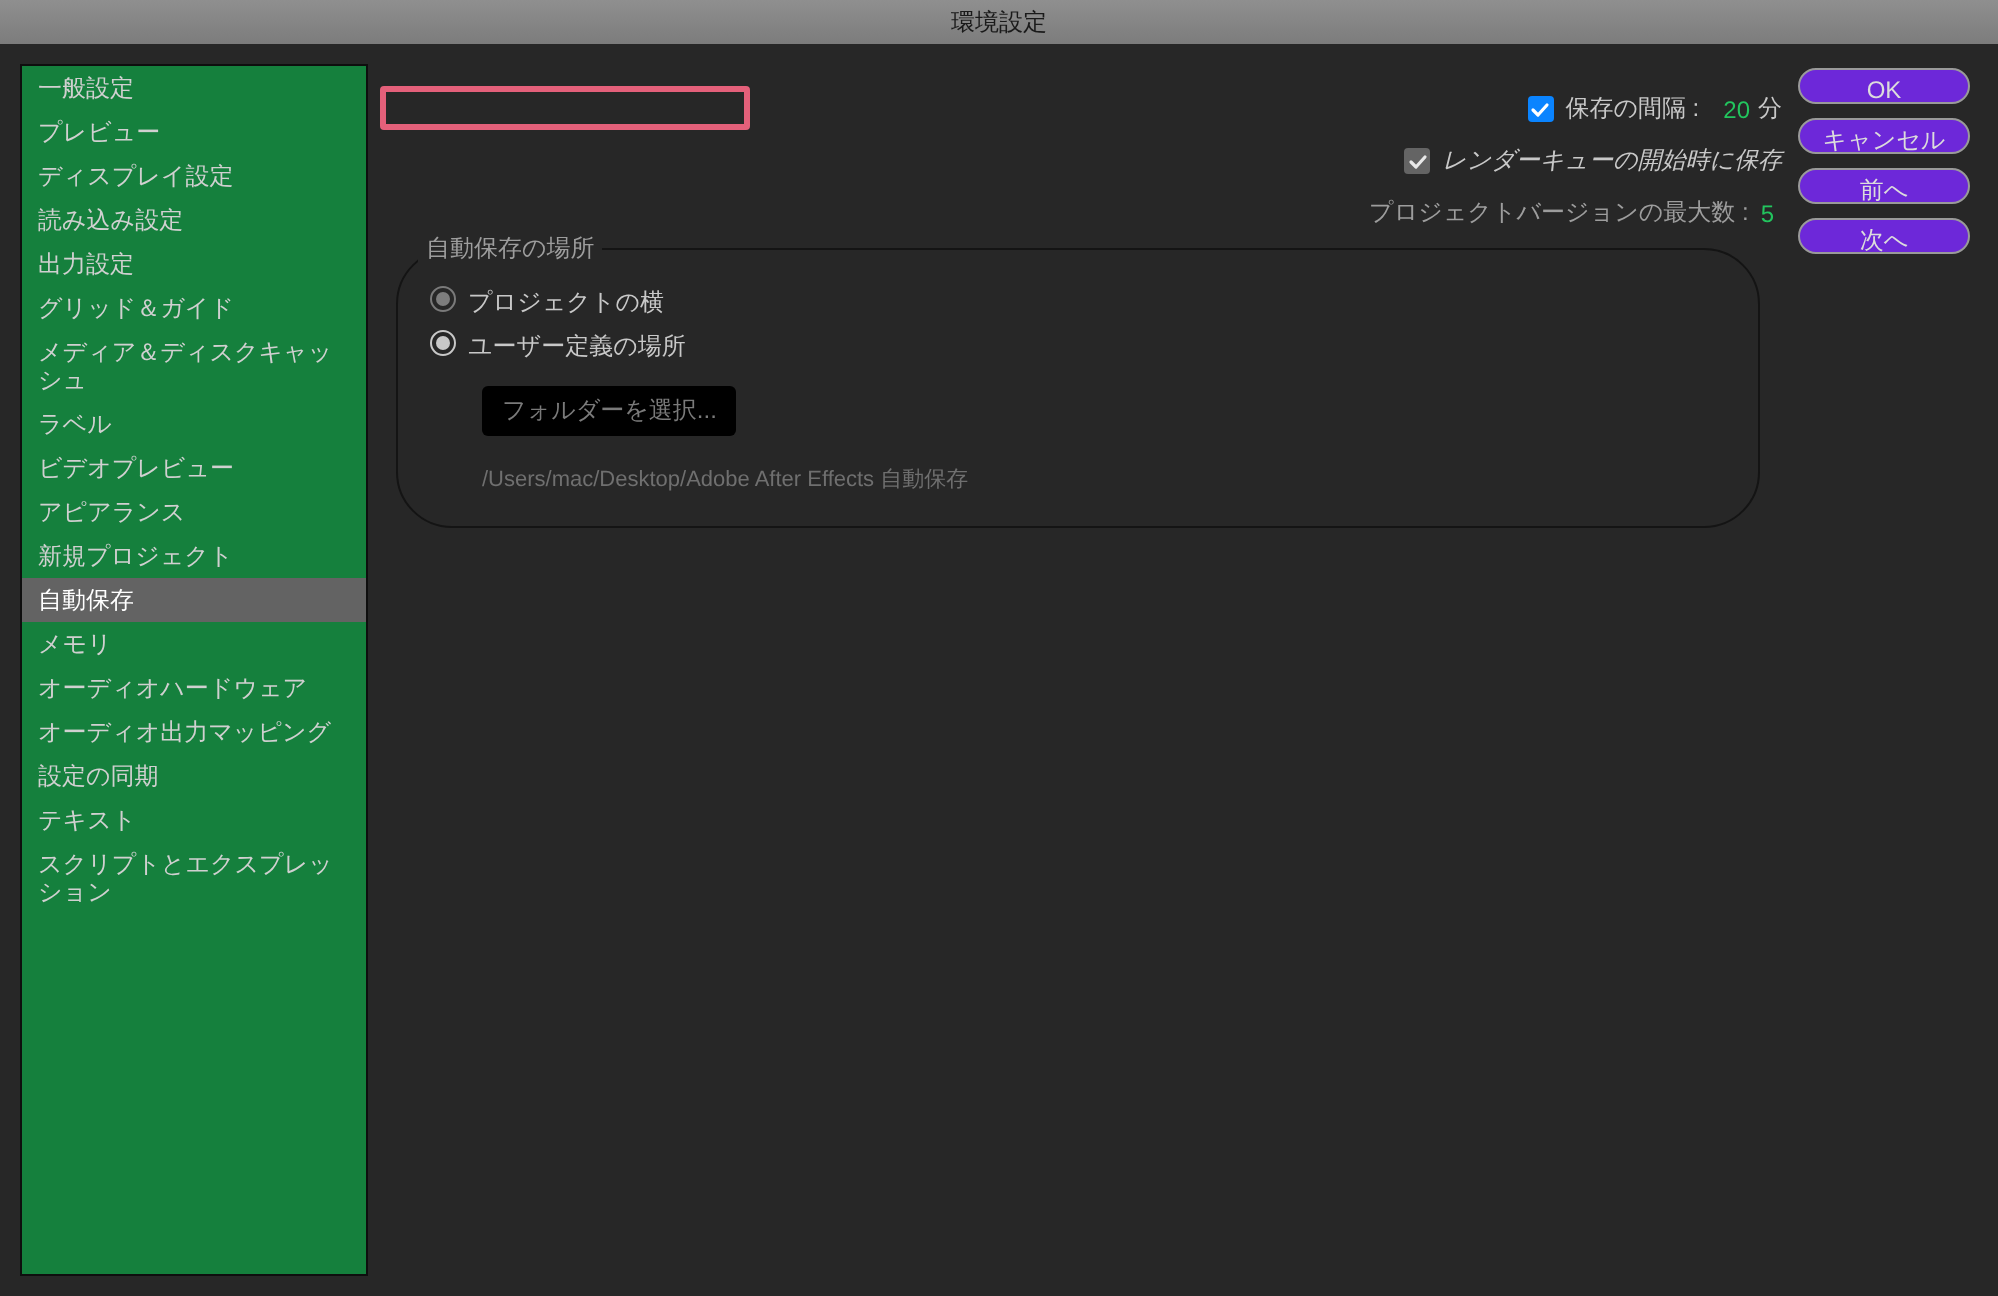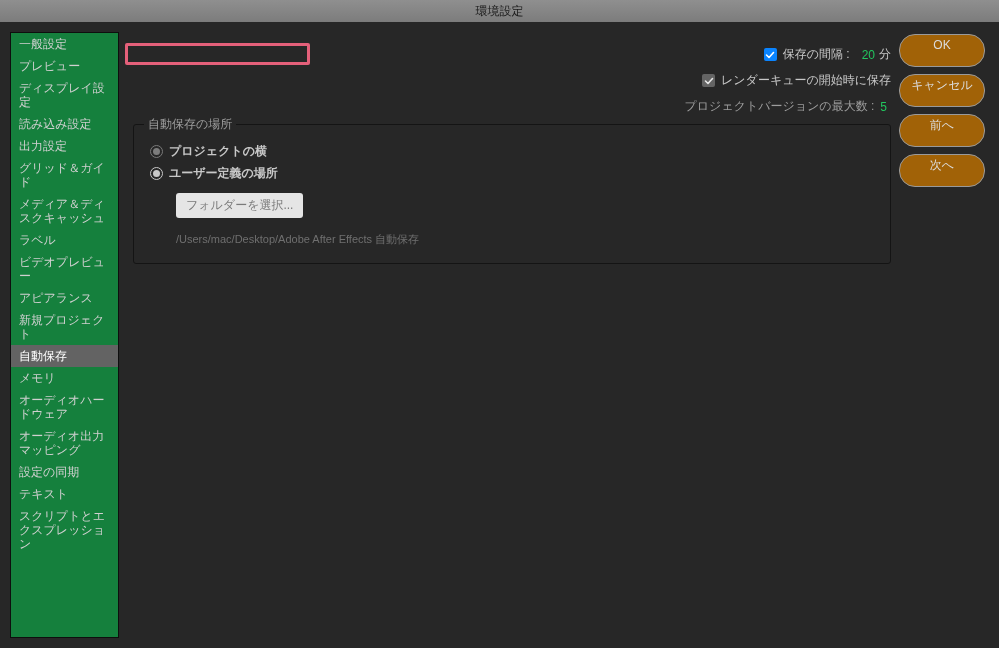--- a/index.html
+++ b/index.html
@@ -56,26 +56,26 @@
     }
     .buttons {
       width: 100px;
       padding-right: 14px;
       padding-top: 2px;
       display: flex;
       flex-direction: column;
       gap: 7px;
     }
     .btn {
-      background: #a16207;
+      background: #6d28d9;
       border: 1px solid #9a9a9a;
       border-radius: 16px;
       color: #dcdcdc;
       font-size: 12px;
-      height: 33px;
+      height: 18px;
       line-height: 20px;
       text-align: center;
       cursor: default;
       width: 86px;
     }
     .highlight-box {
       border: 3px solid #e4607a;
       border-radius: 2px;
       position: absolute;
       top: 11px;
@@ -174,40 +174,39 @@
     }
     .radio.selected::after {
       content: "";
       width: 7px;
       height: 7px;
       background: #c8c8c8;
       border-radius: 50%;
     }
     .folder-btn {
       display: inline-block;
-      background: #e5e5e5;
+      background: #000000;
       color: #7a7a7a;
       font-size: 12px;
       padding: 4px 10px;
       border-radius: 3px;
       margin-left: 26px;
       margin-top: 6px;
       cursor: default;
     }
     .path-text {
       color: #6f6f6f;
       font-size: 11px;
       margin-left: 26px;
       margin-top: 14px;
     }
     .radio-row {
       display: flex;
-      align-items: center;
+      align-items: flex-start;
       margin-bottom: 5px;
-      font-weight: bold;
     }
     .radio-label {
       color: #c8c8c8;
       font-size: 12px;
     }
     .row1 {
       padding-left: 6px;
       padding-top: 4px;
     }
   </style>
@@ -245,35 +244,35 @@
       <span class="checkbox">
         <svg viewBox="0 0 10 10">
             <path d="M1.5 5 L4 7.5 L8.5 2.5" stroke="#fff" stroke-width="1.6" fill="none" stroke-linecap="round" stroke-linejoin="round"></path>
           </svg>
       </span>
       <span class="label-text">保存の間隔 :</span>
       <span class="value-link">20</span>
       <span class="unit">分</span>
     </div>
 
-    <div class="row" style="padding-left:6px;">
+    <div class="row" style="padding-left:6px;font-style:italic;">
       <span class="checkbox-gray">
         <svg viewBox="0 0 10 10">
             <path d="M1.5 5 L4 7.5 L8.5 2.5" stroke="#e8e8e8" stroke-width="1.6" fill="none" stroke-linecap="round" stroke-linejoin="round"></path>
           </svg>
       </span>
       <span class="label-text">レンダーキューの開始時に保存</span>
     </div>
 
     <div class="row" style="padding-left:6px;">
       <span class="label-text" style="color:#9d9d9d;">プロジェクトバージョンの最大数 :</span>
       <span class="value-link" style="margin-left:6px;">5</span>
     </div>
 
-    <div class="group-box" style="width:758px;">
+    <div class="group-box" style="width:682px;border-radius:28px;">
       <div class="group-title">自動保存の場所</div>
 
       <div class="radio-row">
         <span class="radio filled"></span>
         <span class="radio-label">プロジェクトの横</span>
       </div>
       <div class="radio-row">
         <span class="radio selected"></span>
         <span class="radio-label">ユーザー定義の場所</span>
       </div>

